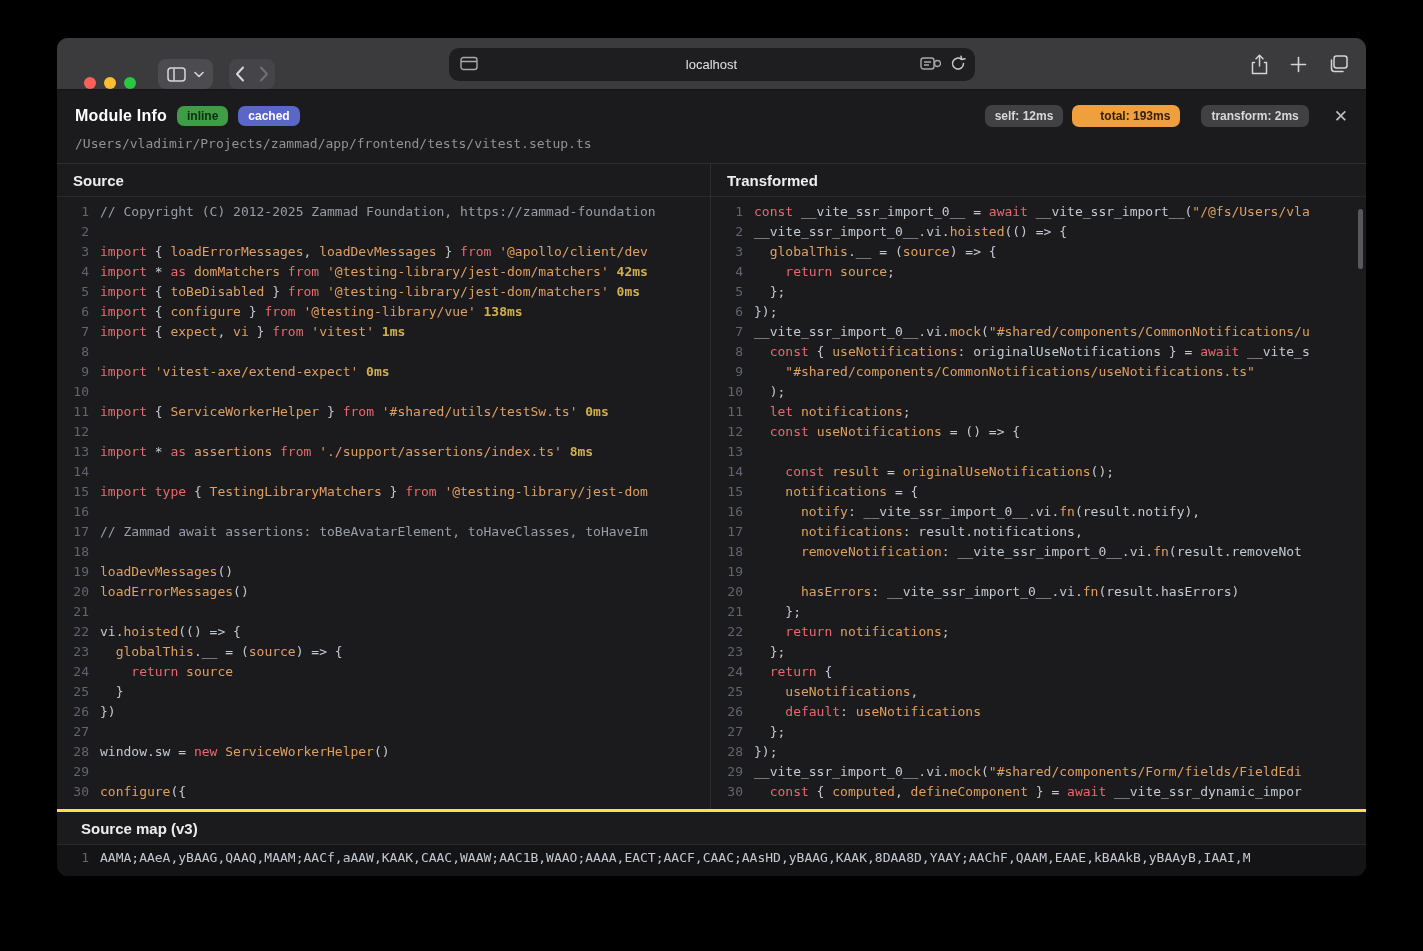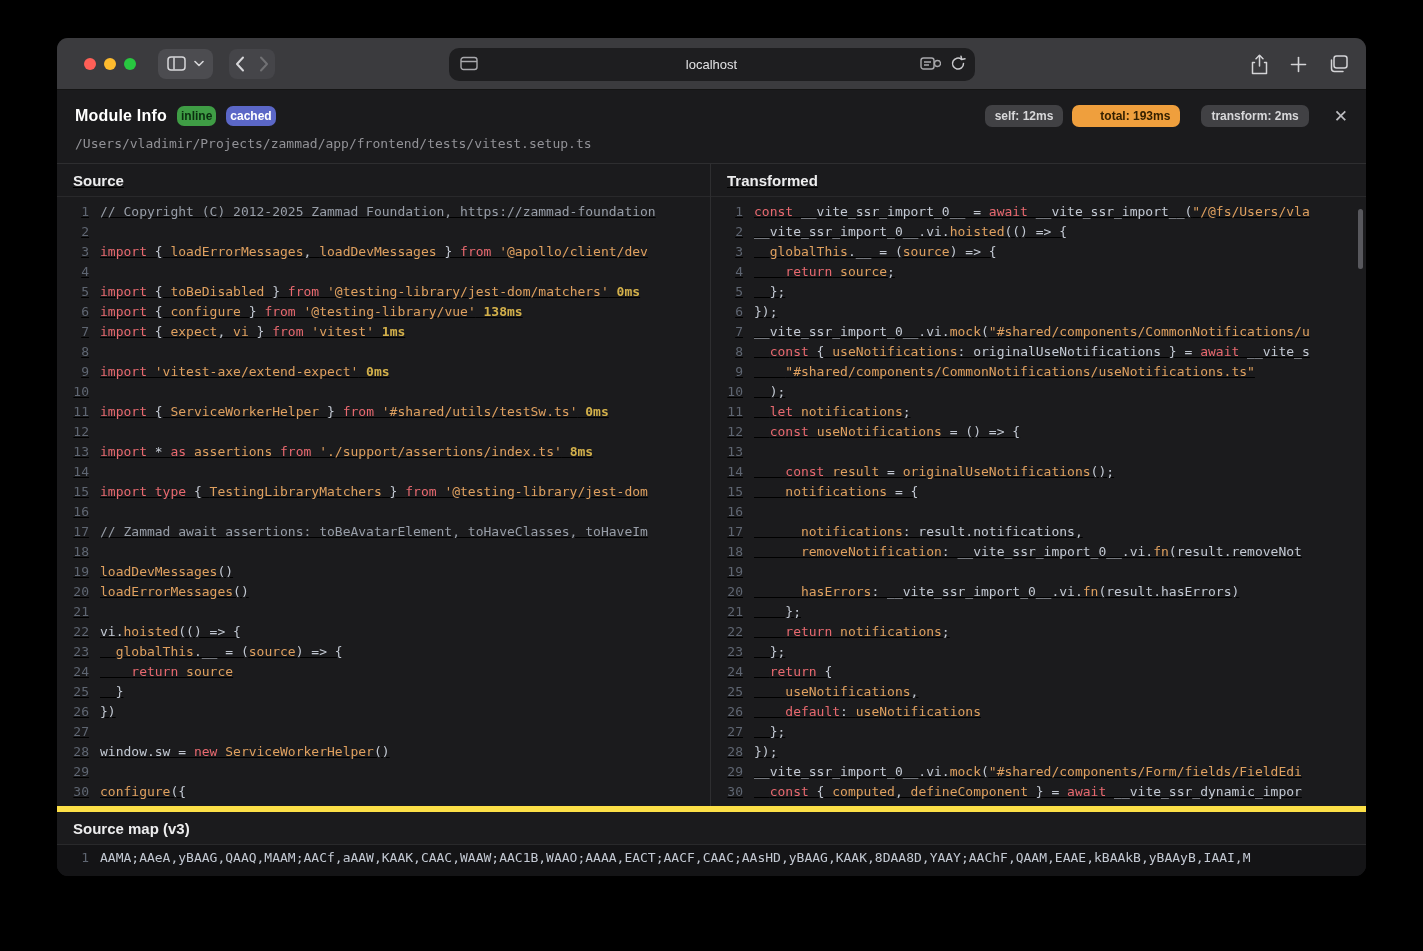--- a/index.html
+++ b/index.html
@@ -11,21 +11,21 @@
   }
   .window {
     position:absolute; left:57px; top:38px; width:1309px; height:838px;
     background:#1b1b1d; border-radius:11px; overflow:hidden;
     box-shadow:0 25px 70px rgba(0,0,0,.75);
     display:flex; flex-direction:column;
   }
   
   .toolbar {
     height:52px; flex:0 0 52px; background:#3b3b3e; border-bottom:1px solid #151515;
-    display:flex; align-items:center; padding:0 27px; position:relative;
+    display:flex; align-items:flex-end; padding:0 27px; position:relative;
   }
   .traffic { display:flex; gap:8px; margin-right:22px; }
   .light { width:12px; height:12px; border-radius:50%; }
   .light.red{ background:#ff5f57; } .light.yellow{ background:#febc2e; } .light.green{ background:#28c840; }
   .tool-pill {
     display:flex; align-items:center; background:#4c4c50; border-radius:8px;
     height:30px; padding:0 9px; gap:8px; margin-right:16px;
   }
   .nav-pill {
     display:flex; align-items:center; background:#454549; border-radius:8px;
@@ -41,34 +41,34 @@
   .url-left { position:absolute; left:11px; top:8px; }
   .url-right { position:absolute; right:9px; top:7px; display:flex; gap:9px; align-items:center; }
   .toolbar-right { position:absolute; right:18px; top:0; height:52px; display:flex; align-items:center; gap:22px; }
   svg.ic { display:block; }
   
   .mod-header {
     height:74px; flex:0 0 74px; padding:13px 18px 0; border-bottom:1px solid #2e2e30; position:relative;
   }
   .mod-title-row { display:flex; align-items:center; gap:10px; height:26px; }
   .mod-title { font-size:16px; font-weight:700; color:#fff; letter-spacing:.2px; }
-  .badge { font-size:12px; font-weight:600; padding:3px 4px; border-radius:7px; line-height:14px; }
+  .badge { font-size:12px; font-weight:600; padding:3px 10px; border-radius:7px; line-height:14px; }
   .badge-inline { background:#3f9d45; color:#0b2e10; }
   .badge-cached { background:#5b67c7; color:#fff; }
   .mod-right { margin-left:auto; display:flex; align-items:center; gap:9px; }
   .pill { font-size:12px; font-weight:600; padding:4px 10px; border-radius:7px; line-height:14px; }
   .pill-gray { background:#414144; color:#d8d8da;margin-left:12px; }
   .pill-orange { background:#ef9f3d; color:#342001;padding-left:28px; }
   .close-btn { margin-left:16px; color:#bdbdc1; font-size:17px; line-height:17px; cursor:default; }
   .mod-path {
     margin-top:7px; font-family:"DejaVu Sans Mono", monospace;
     font-size:13px; color:#929297; white-space:nowrap; overflow:hidden;
   }
   
-  .split { height:648px; flex:0 0 648px; display:grid; grid-template-columns:654px 1fr; position:relative; border-bottom:6px solid #fde047;text-decoration:underline; }
+  .split { height:648px; flex:0 0 648px; display:grid; grid-template-columns:654px 1fr; position:relative; border-bottom:3px solid #fde047; }
   .pane { overflow:hidden; }
   .pane-source { border-right:1px solid #2e2e30; }
   .pane-header {
     height:33px; display:flex; align-items:center; padding:0 16px;
     font-size:15px; font-weight:700; color:#ededee; border-bottom:1px solid #29292b;
   }
   .code {
     font-family:"DejaVu Sans Mono", monospace; font-size:13px; line-height:20px;
     padding-top:5px; height:calc(100% - 33px); overflow:hidden;
   }
@@ -79,21 +79,21 @@
   .tk-o { color:#dfa05f; }
   .tk-c { color:#989ea8; }
   .tk-t { color:#d3b04a; font-weight:700; }
   .tk-p { color:#c3c9d3; }
   .vscroll {
     position:absolute; right:3px; top:45px; width:5px; height:60px;
     background:#58585d; border-radius:3px;
   }
   
   .map-header {
-    height:33px; flex:0 0 33px; display:flex; align-items:center; padding:0 16px;
+    height:33px; flex:0 0 33px; display:flex; align-items:center; padding:0 24px;
     font-size:15px; font-weight:700; color:#ededee; border-bottom:1px solid #29292b;
   }
   .map-code {
     flex:1 1 auto; background:#141416; overflow:hidden;
     font-family:"DejaVu Sans Mono", monospace; font-size:13px; line-height:20px; padding-top:3px;
   }
 </style>
 </head>
 <body>
 
@@ -197,21 +197,21 @@
     <div class="mod-path">/Users/vladimir/Projects/zammad/app/frontend/tests/vitest.setup.ts</div>
   </div>
 
   <div class="split">
     <div class="pane pane-source">
       <div class="pane-header">Source</div>
       <div class="code">
           <div class="cl"><span class="ln">1</span><span class="cd"><span class="tk-c">// Copyright (C) 2012-2025 Zammad Foundation, https://zammad-foundation</span></span></div>
           <div class="cl"><span class="ln">2</span><span class="cd"></span></div>
           <div class="cl"><span class="ln">3</span><span class="cd"><span class="tk-k">import</span><span class="tk-p"> { </span><span class="tk-o">loadErrorMessages</span><span class="tk-p">, </span><span class="tk-o">loadDevMessages</span><span class="tk-p"> } </span><span class="tk-k">from</span><span class="tk-o"> '@apollo/client/dev</span></span></div>
-          <div class="cl"><span class="ln">4</span></div>
+          <div class="cl"><span class="ln">4</span><span class="cd"><span class="tk-k">import</span><span class="tk-p"> * </span><span class="tk-k">as</span><span class="tk-p"> </span><span class="tk-o">domMatchers</span><span class="tk-p"> </span><span class="tk-k">from</span><span class="tk-o"> '@testing-library/jest-dom/matchers'</span><span class="tk-t"> 42ms</span></span></div>
           <div class="cl"><span class="ln">5</span><span class="cd"><span class="tk-k">import</span><span class="tk-p"> { </span><span class="tk-o">toBeDisabled</span><span class="tk-p"> } </span><span class="tk-k">from</span><span class="tk-o"> '@testing-library/jest-dom/matchers'</span><span class="tk-t"> 0ms</span></span></div>
           <div class="cl"><span class="ln">6</span><span class="cd"><span class="tk-k">import</span><span class="tk-p"> { </span><span class="tk-o">configure</span><span class="tk-p"> } </span><span class="tk-k">from</span><span class="tk-o"> '@testing-library/vue'</span><span class="tk-t"> 138ms</span></span></div>
           <div class="cl"><span class="ln">7</span><span class="cd"><span class="tk-k">import</span><span class="tk-p"> { </span><span class="tk-o">expect</span><span class="tk-p">, </span><span class="tk-o">vi</span><span class="tk-p"> } </span><span class="tk-k">from</span><span class="tk-o"> 'vitest'</span><span class="tk-t"> 1ms</span></span></div>
           <div class="cl"><span class="ln">8</span></div>
           <div class="cl"><span class="ln">9</span><span class="cd"><span class="tk-k">import</span><span class="tk-o"> 'vitest-axe/extend-expect'</span><span class="tk-t"> 0ms</span></span></div>
           <div class="cl"><span class="ln">10</span><span class="cd"></span></div>
           <div class="cl"><span class="ln">11</span><span class="cd"><span class="tk-k">import</span><span class="tk-p"> { </span><span class="tk-o">ServiceWorkerHelper</span><span class="tk-p"> } </span><span class="tk-k">from</span><span class="tk-o"> '#shared/utils/testSw.ts'</span><span class="tk-t"> 0ms</span></span></div>
           <div class="cl"><span class="ln">12</span><span class="cd"></span></div>
           <div class="cl"><span class="ln">13</span><span class="cd"><span class="tk-k">import</span><span class="tk-p"> * </span><span class="tk-k">as</span><span class="tk-p"> </span><span class="tk-o">assertions</span><span class="tk-p"> </span><span class="tk-k">from</span><span class="tk-o"> './support/assertions/index.ts'</span><span class="tk-t"> 8ms</span></span></div>
           <div class="cl"><span class="ln">14</span><span class="cd"></span></div>
@@ -244,21 +244,21 @@
           <div class="cl"><span class="ln">6</span><span class="cd"><span class="tk-p">});</span></span></div>
           <div class="cl"><span class="ln">7</span><span class="cd"><span class="tk-p">__vite_ssr_import_0__.vi.</span><span class="tk-o">mock</span><span class="tk-p">(</span><span class="tk-o">"#shared/components/CommonNotifications/u</span></span></div>
           <div class="cl"><span class="ln">8</span><span class="cd"><span class="tk-p">  </span><span class="tk-k">const</span><span class="tk-p"> { </span><span class="tk-o">useNotifications</span><span class="tk-p">: originalUseNotifications } = </span><span class="tk-k">await</span><span class="tk-p"> __vite_s</span></span></div>
           <div class="cl"><span class="ln">9</span><span class="cd"><span class="tk-p">    </span><span class="tk-o">"#shared/components/CommonNotifications/useNotifications.ts"</span></span></div>
           <div class="cl"><span class="ln">10</span><span class="cd"><span class="tk-p">  );</span></span></div>
           <div class="cl"><span class="ln">11</span><span class="cd"><span class="tk-p">  </span><span class="tk-k">let</span><span class="tk-p"> </span><span class="tk-o">notifications</span><span class="tk-p">;</span></span></div>
           <div class="cl"><span class="ln">12</span><span class="cd"><span class="tk-p">  </span><span class="tk-k">const</span><span class="tk-p"> </span><span class="tk-o">useNotifications</span><span class="tk-p"> = () =&gt; {</span></span></div>
           <div class="cl"><span class="ln">13</span></div>
           <div class="cl"><span class="ln">14</span><span class="cd"><span class="tk-p">    </span><span class="tk-k">const</span><span class="tk-p"> </span><span class="tk-o">result</span><span class="tk-p"> = </span><span class="tk-o">originalUseNotifications</span><span class="tk-p">();</span></span></div>
           <div class="cl"><span class="ln">15</span><span class="cd"><span class="tk-p">    </span><span class="tk-o">notifications</span><span class="tk-p"> = {</span></span></div>
-          <div class="cl"><span class="ln">16</span></div>
+          <div class="cl"><span class="ln">16</span><span class="cd"><span class="tk-p">      </span><span class="tk-o">notify</span><span class="tk-p">: __vite_ssr_import_0__.vi.</span><span class="tk-o">fn</span><span class="tk-p">(result.notify),</span></span></div>
           <div class="cl"><span class="ln">17</span><span class="cd"><span class="tk-p">      </span><span class="tk-o">notifications</span><span class="tk-p">: result.notifications,</span></span></div>
           <div class="cl"><span class="ln">18</span><span class="cd"><span class="tk-p">      </span><span class="tk-o">removeNotification</span><span class="tk-p">: __vite_ssr_import_0__.vi.</span><span class="tk-o">fn</span><span class="tk-p">(result.removeNot</span></span></div>
           <div class="cl"><span class="ln">19</span></div>
           <div class="cl"><span class="ln">20</span><span class="cd"><span class="tk-p">      </span><span class="tk-o">hasErrors</span><span class="tk-p">: __vite_ssr_import_0__.vi.</span><span class="tk-o">fn</span><span class="tk-p">(result.hasErrors)</span></span></div>
           <div class="cl"><span class="ln">21</span><span class="cd"><span class="tk-p">    };</span></span></div>
           <div class="cl"><span class="ln">22</span><span class="cd"><span class="tk-p">    </span><span class="tk-k">return</span><span class="tk-p"> </span><span class="tk-o">notifications</span><span class="tk-p">;</span></span></div>
           <div class="cl"><span class="ln">23</span><span class="cd"><span class="tk-p">  };</span></span></div>
           <div class="cl"><span class="ln">24</span><span class="cd"><span class="tk-p">  </span><span class="tk-k">return</span><span class="tk-p"> {</span></span></div>
           <div class="cl"><span class="ln">25</span><span class="cd"><span class="tk-p">    </span><span class="tk-o">useNotifications</span><span class="tk-p">,</span></span></div>
           <div class="cl"><span class="ln">26</span><span class="cd"><span class="tk-p">    </span><span class="tk-k">default</span><span class="tk-p">: </span><span class="tk-o">useNotifications</span></span></div>

